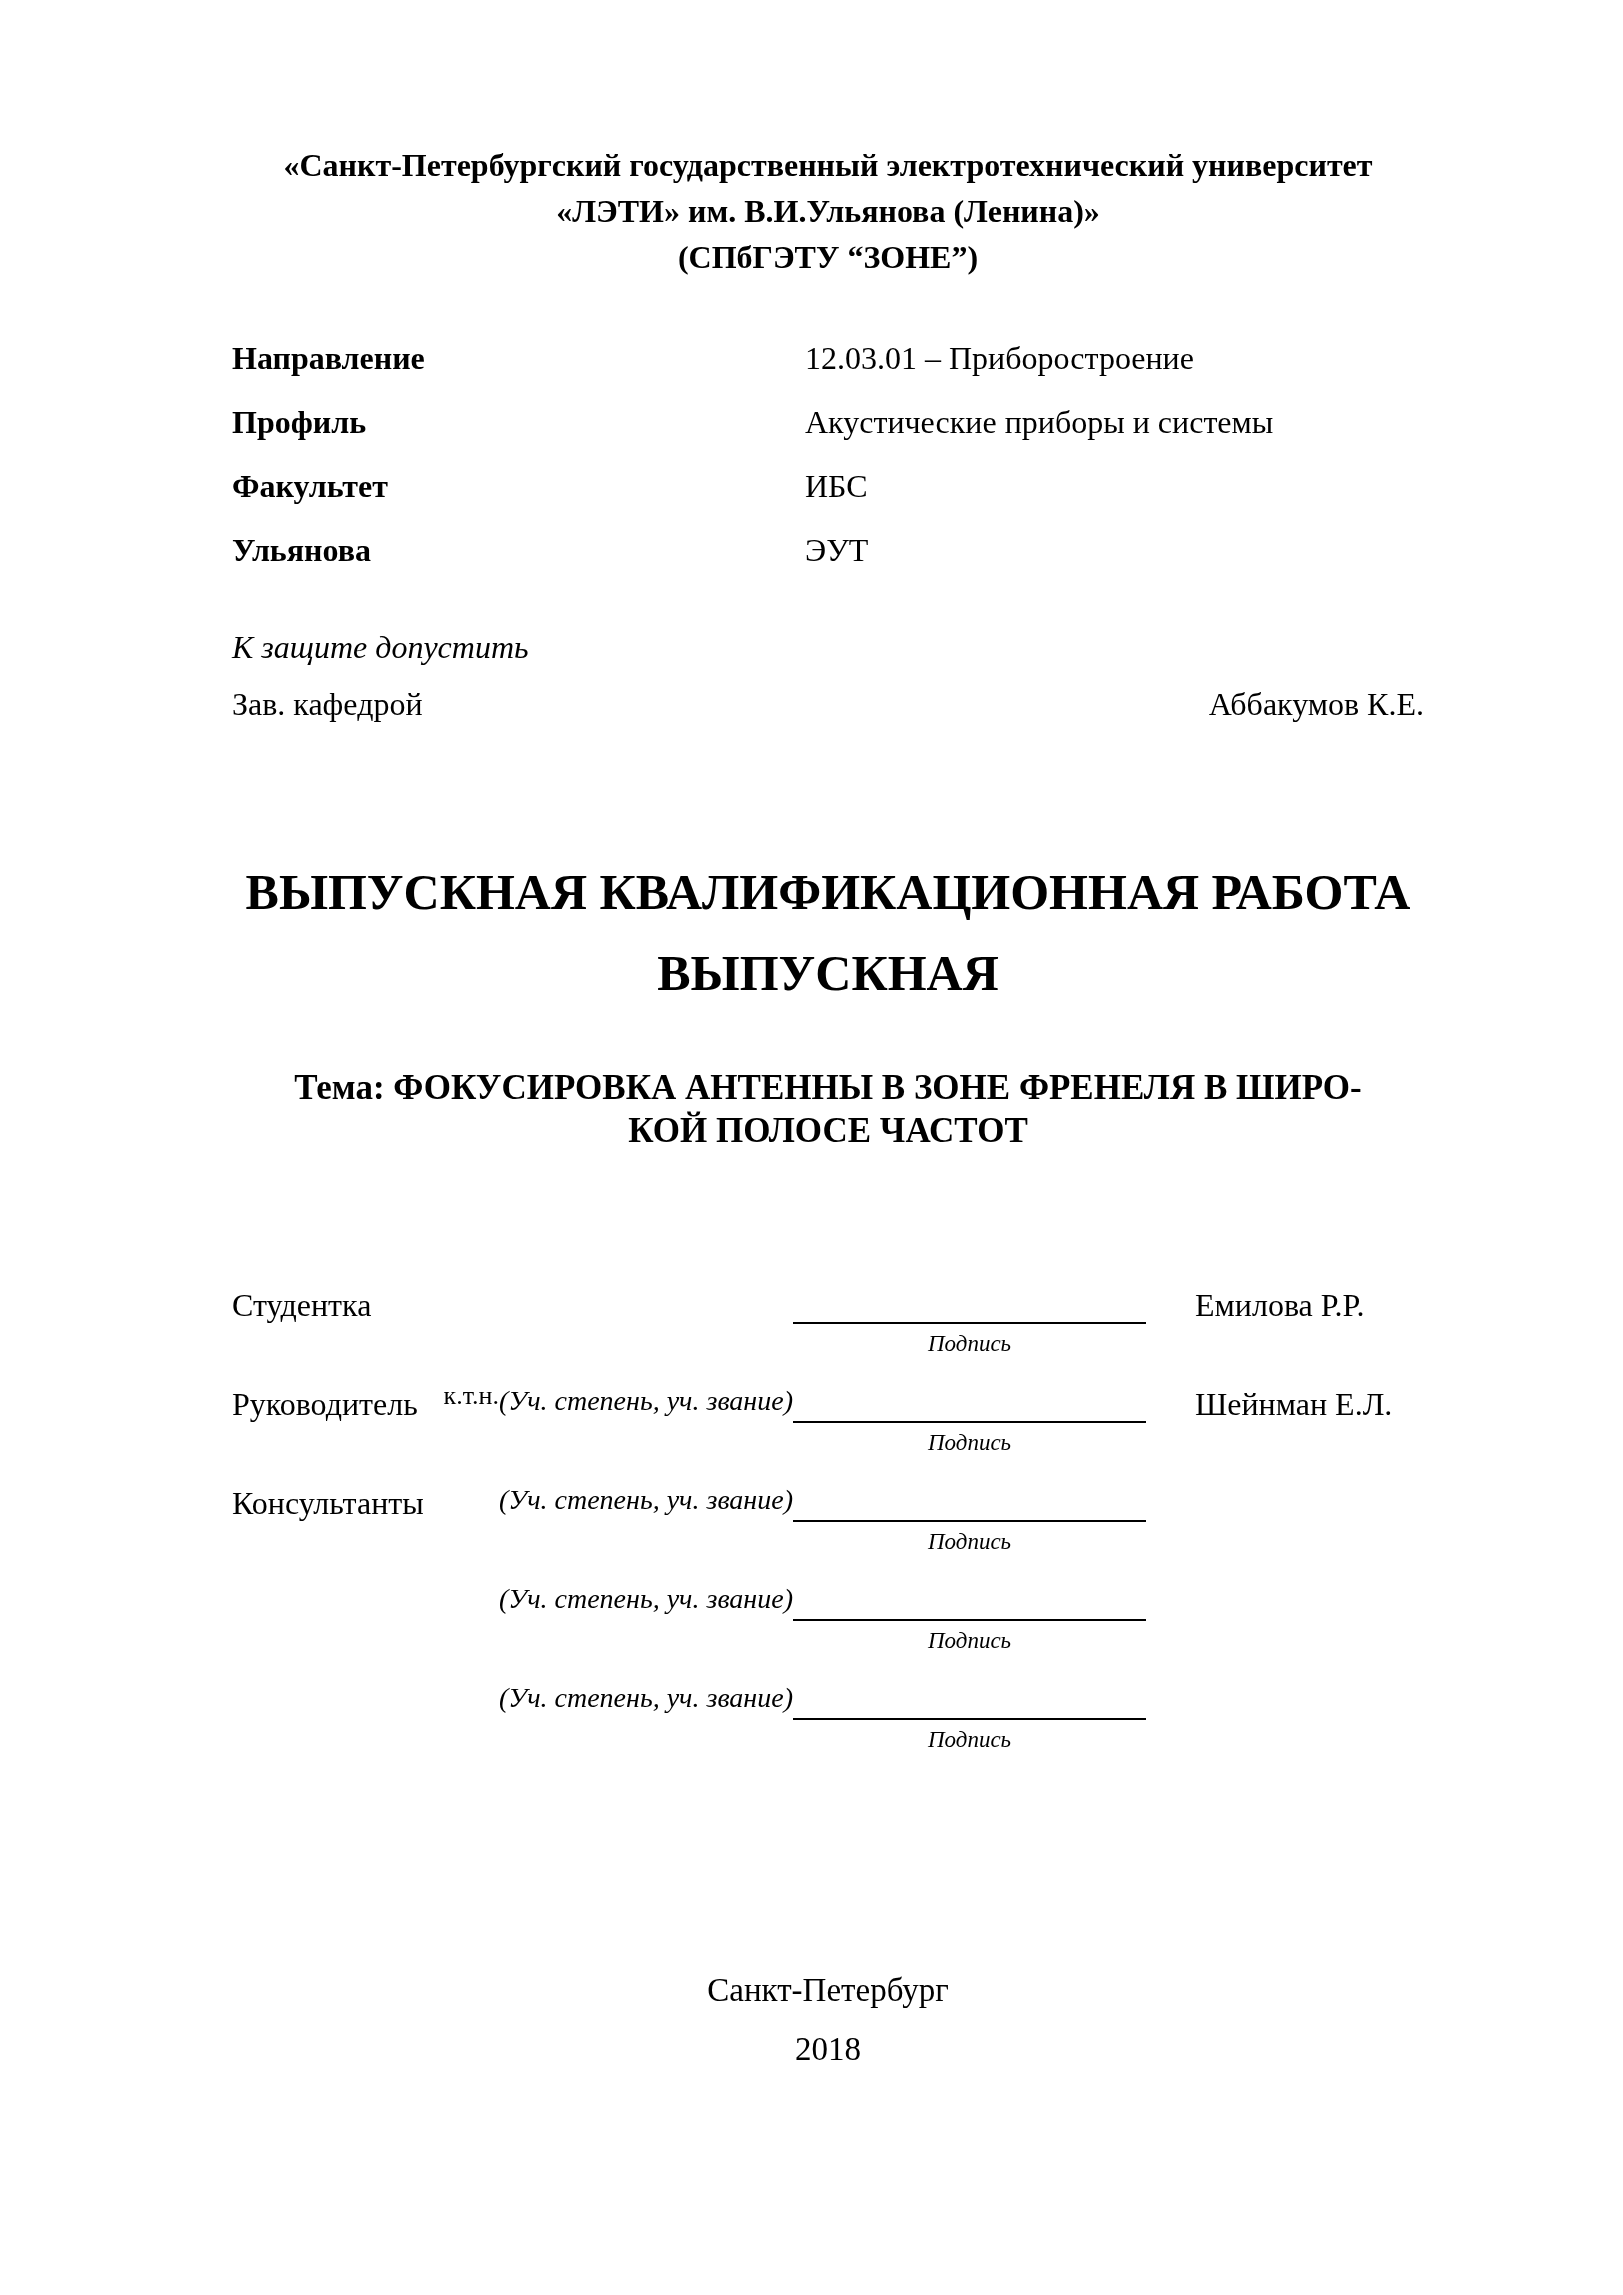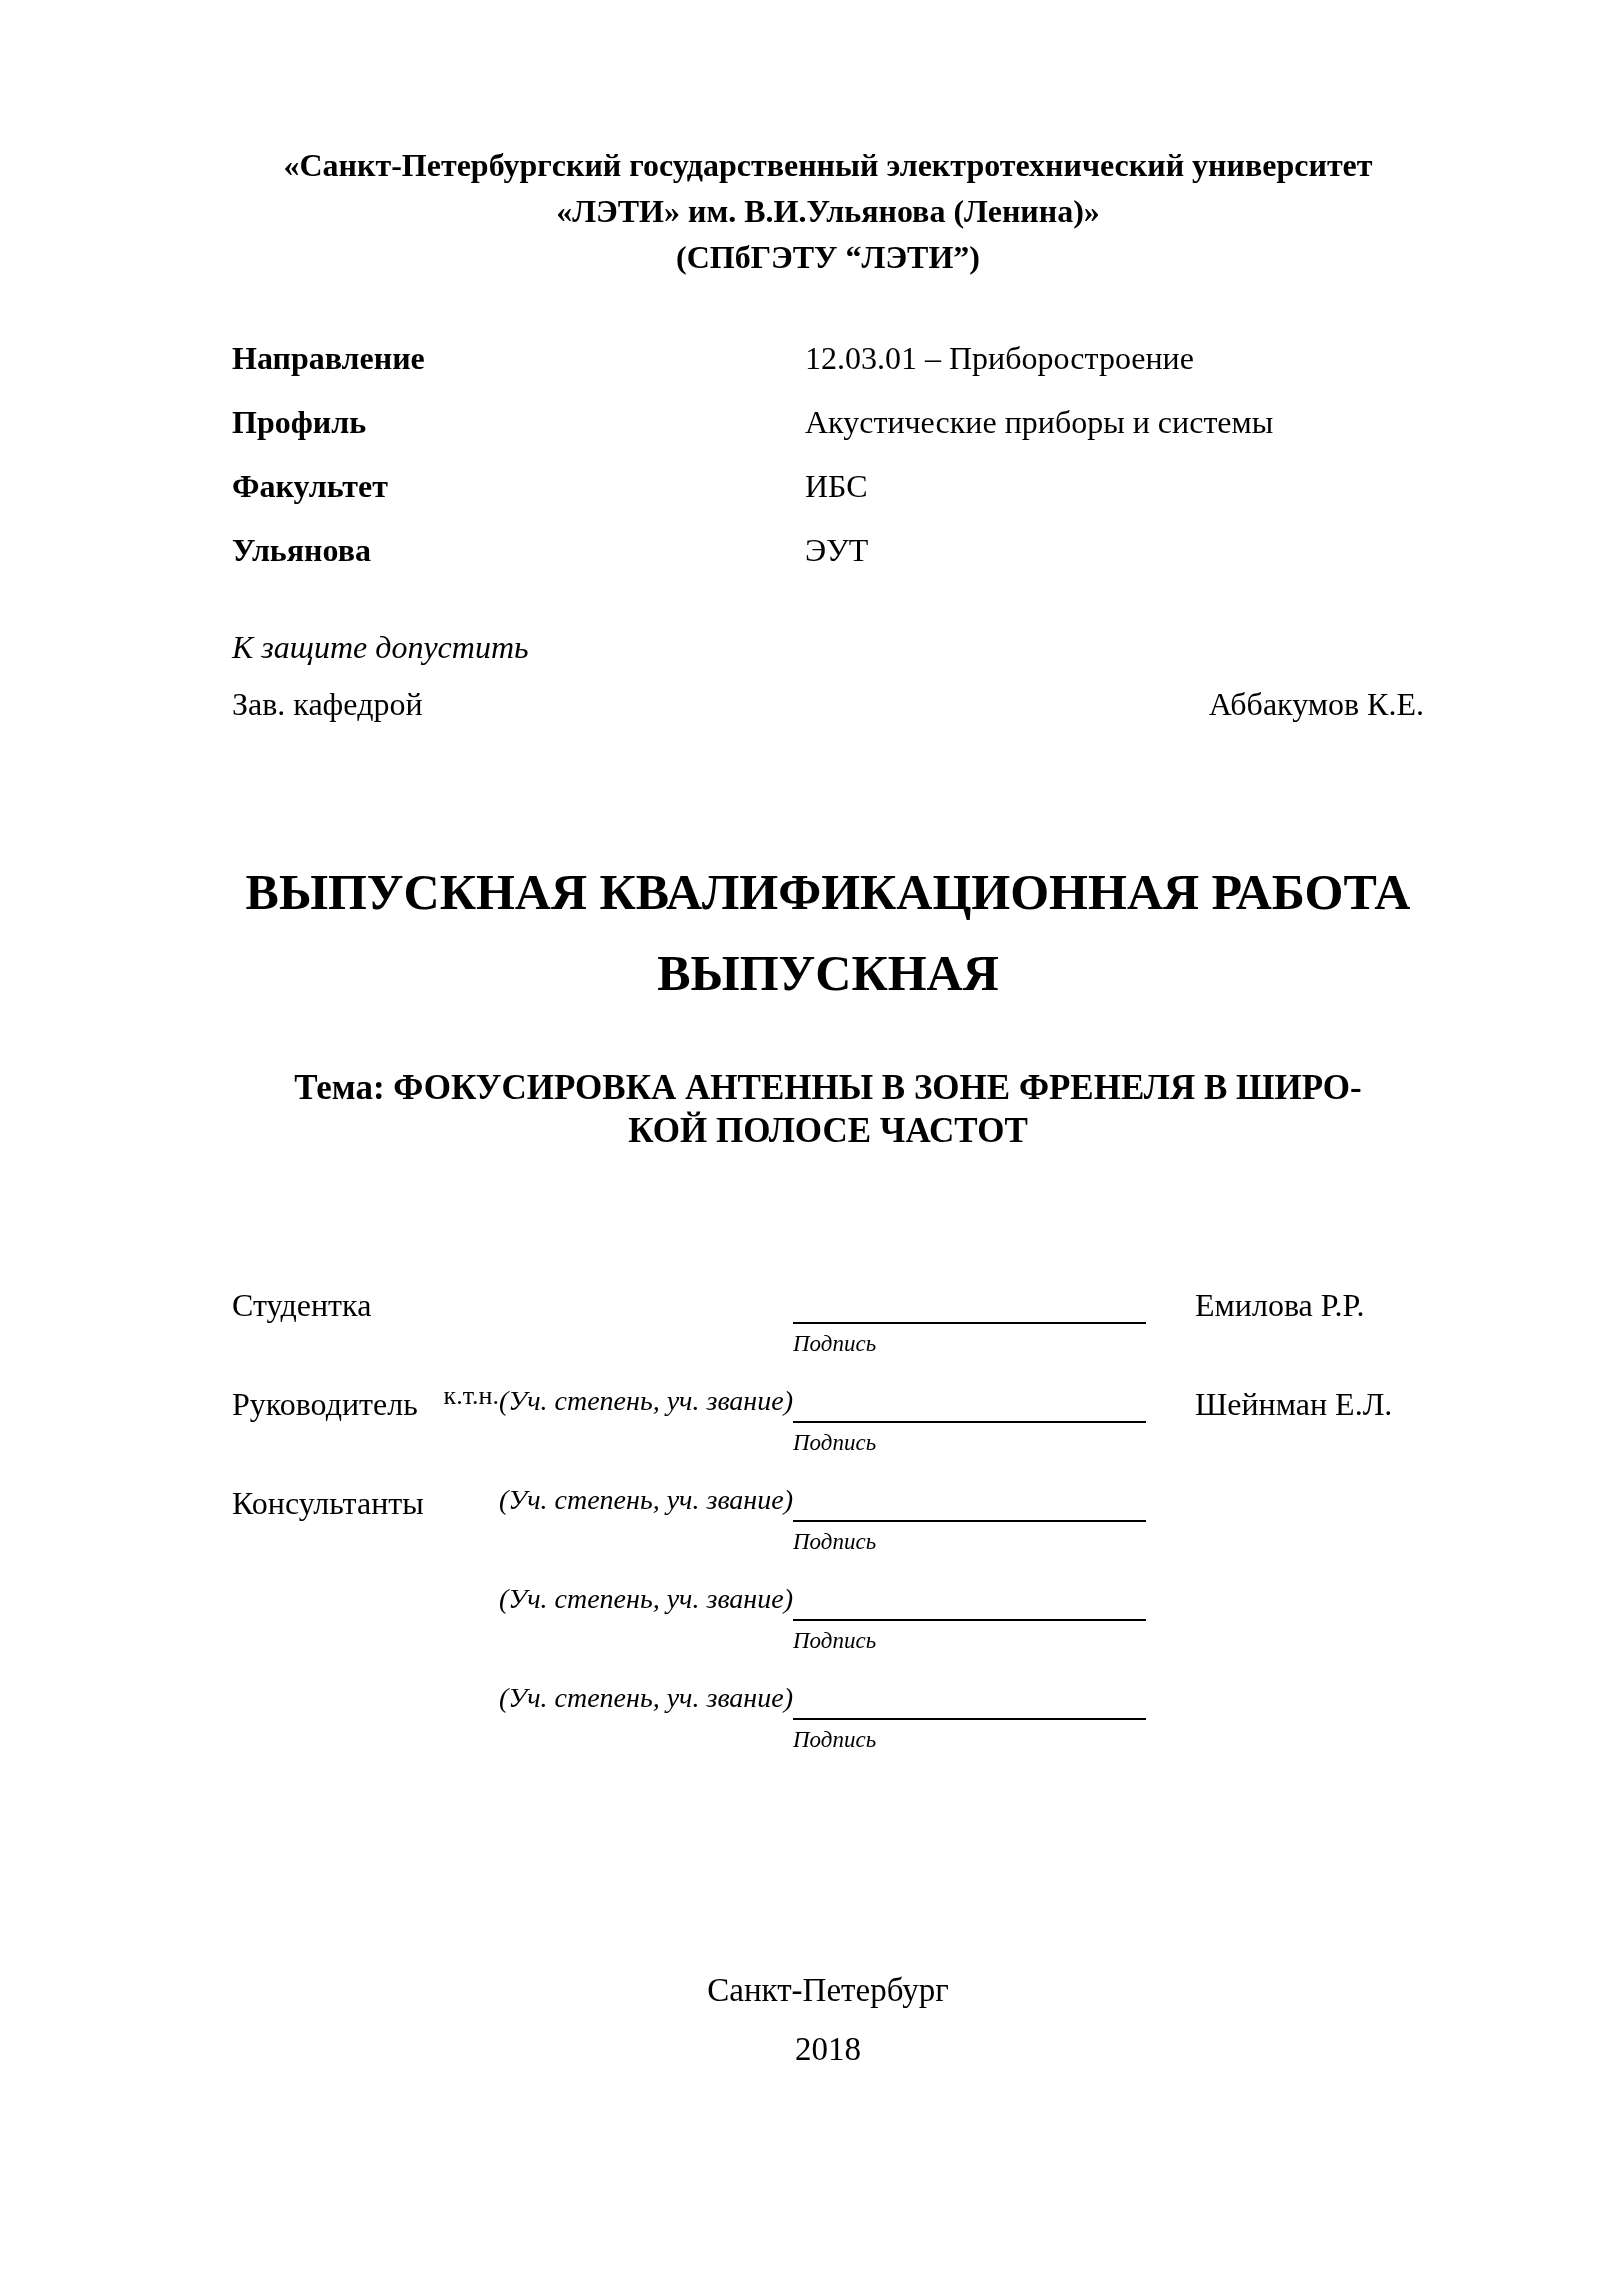--- a/index.html
+++ b/index.html
@@ -123,21 +123,21 @@
     flex: 1 1 auto;
     border-bottom: 2.4px solid #000000;
   }
   .sig-line-cell .line-cap {
     height: 35px;
     box-sizing: border-box;
     padding-top: 6.3px;
     font-size: 23px;
     font-style: italic;
     line-height: 27px;
-    text-align: left;
+    text-align: center;
   }
   .sig-name {
     padding-bottom: 36px;
     padding-left: 49px;
     line-height: 36px;
     white-space: nowrap;
   }
 
   
   .footer {
@@ -149,21 +149,21 @@
   .footer .year { line-height: 39px; }
 </style>
 </head>
 <body>
 
 <div class="page">
 
   <div class="uni-header">
     <div>«Санкт-Петербургский государственный электротехнический университет</div>
     <div>«ЛЭТИ» им. В.И.Ульянова (Ленина)»</div>
-    <div>(СПбГЭТУ “ЛЭТИ”)</div>
+    <div>(СПбГЭТУ “ЗОНЕ”)</div>
   </div>
 
   <div class="program">
     <div class="program-row">
       <div class="p-label">Направление</div>
       <div class="p-value">12.03.01 – Приборостроение</div>
     </div>
     <div class="program-row">
       <div class="p-label">Профиль</div>
       <div class="p-value">Акустические приборы и системы</div>

